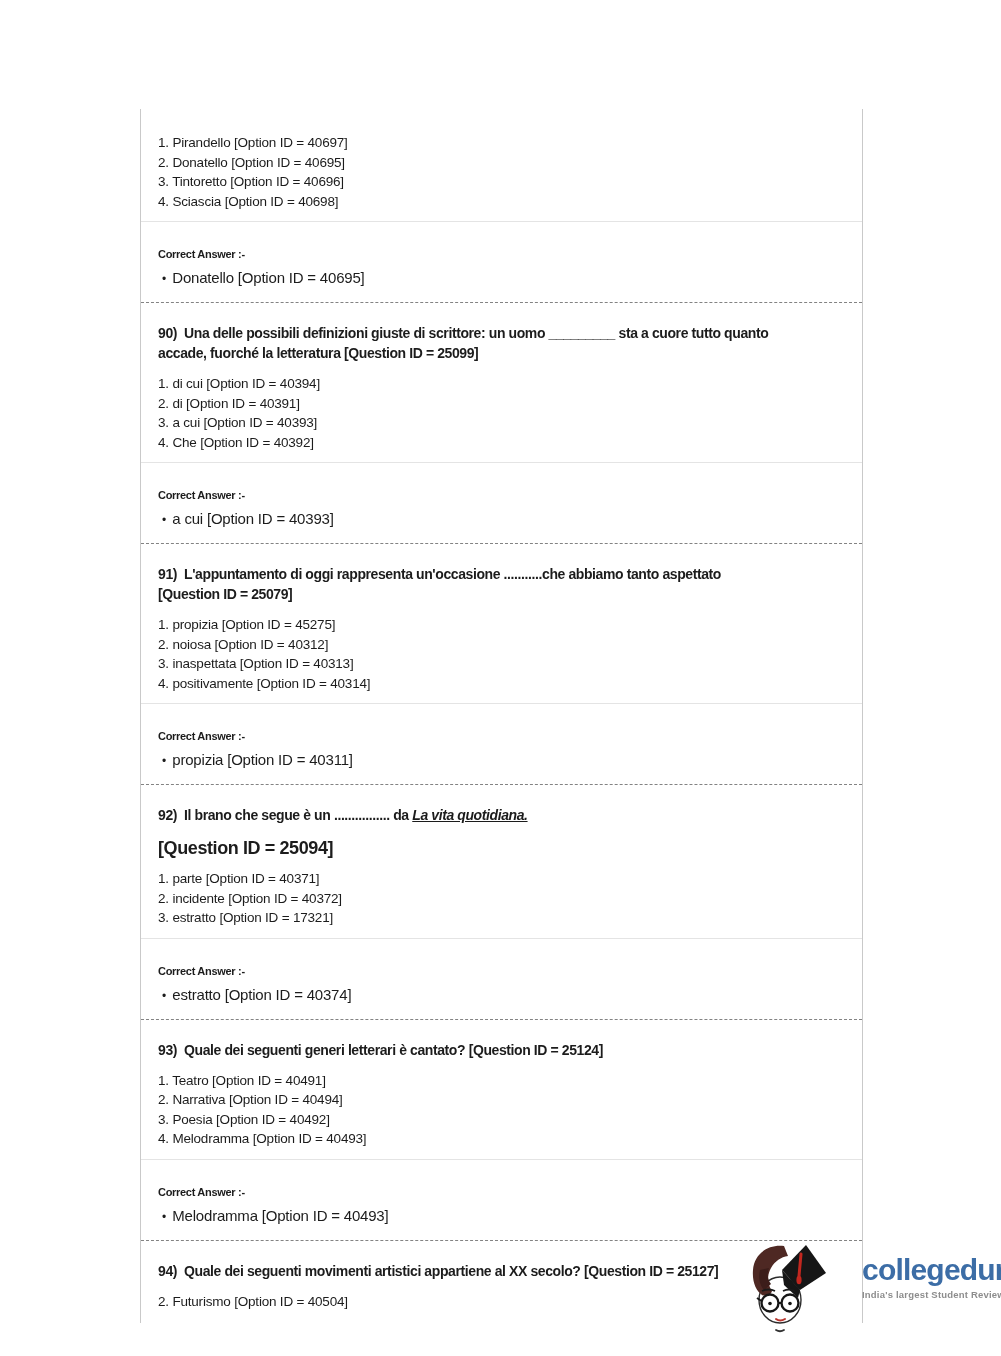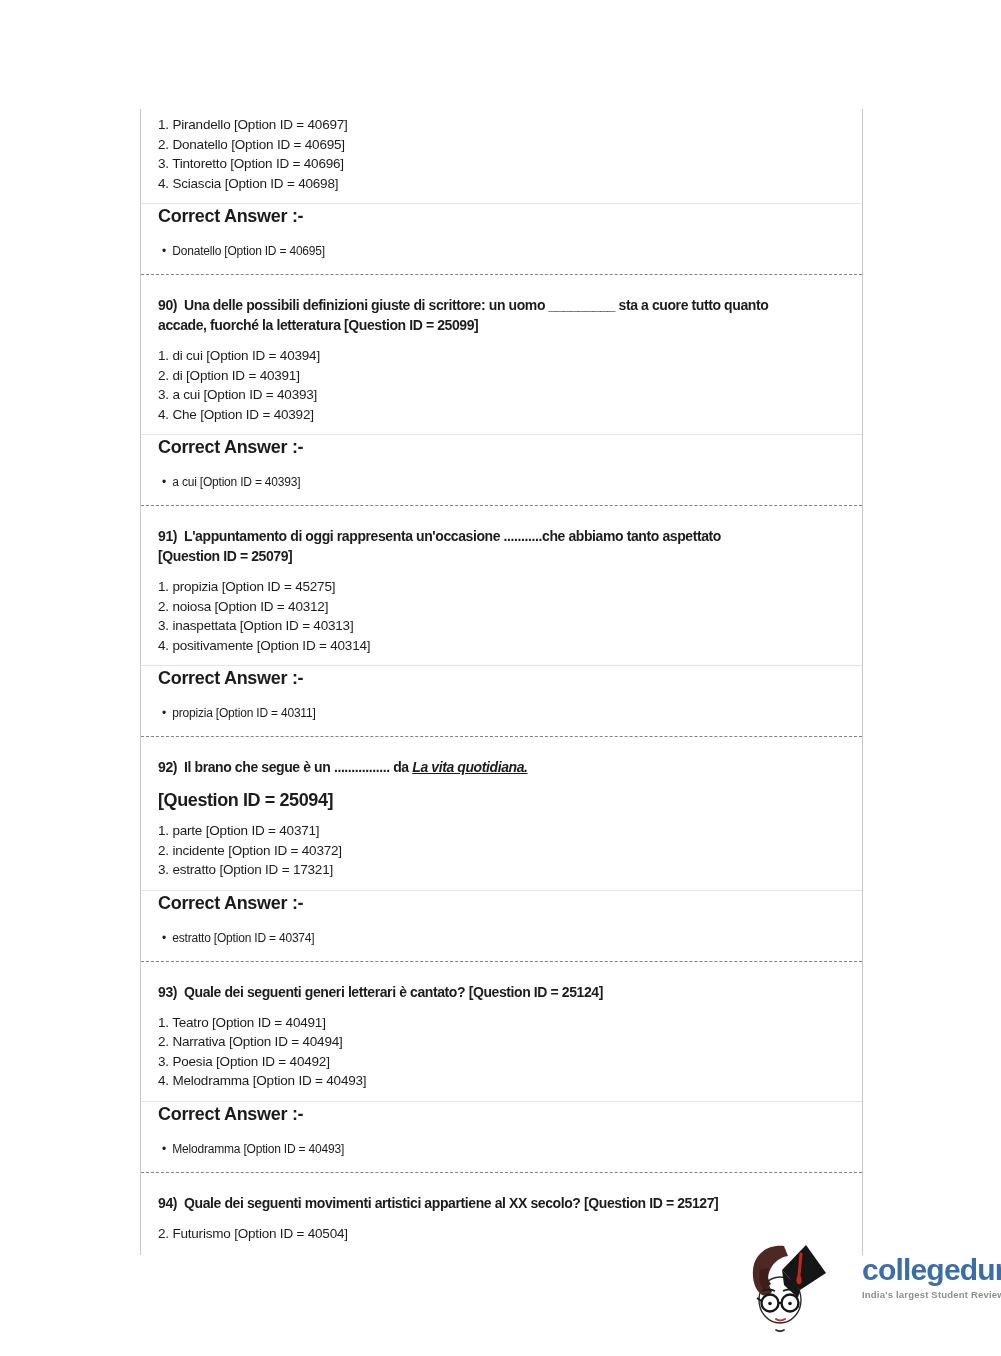--- a/index.html
+++ b/index.html
@@ -16,25 +16,25 @@
   .q-title {
     font-size:14px; font-weight:bold; letter-spacing:-0.4px;
     line-height:20px; white-space:pre-wrap; margin-top:20px;
   }
   .q-idline {
     font-size:18px; font-weight:bold; letter-spacing:-0.4px;
     line-height:20px; margin-top:13px;
   }
   .options { list-style:none; margin-top:11px; }
   .options li { font-size:13.5px; line-height:19.5px; letter-spacing:-0.2px; }
-  .first-partial .options { margin-top:6px; }
+  .first-partial .options { margin-top:24px; }
   .sep-solid { border-top:1px solid #e4e4e4; margin:10px -17px 0 -17px; }
   .sep-dashed { border-top:1px dashed #838383; margin:13px -17px 0 -17px; }
-  .ca-label { font-size:18px; font-weight:bold; letter-spacing:-0.3px; line-height:20px; margin-top:2px; }
-  .ca-answer { font-size:12px; line-height:20px; letter-spacing:-0.2px; margin-top:15px; padding-left:4px; }
+  .ca-label { font-size:11px; font-weight:bold; letter-spacing:-0.3px; line-height:20px; margin-top:22px; }
+  .ca-answer { font-size:15px; line-height:20px; letter-spacing:-0.2px; margin-top:4px; padding-left:4px; }
   .ca-answer::before { content:"\2022\00a0\00a0"; font-size:12px; }
   .q-title i { font-style:italic;text-decoration:underline; }
 
   
   .logo { position:absolute; left:746px; top:1240px; width:256px; height:96px; display:flex;gap:36px; }
   .mascot { width:84px; height:94px; flex:none; }
   .logo-text { margin-left:-4px; padding-top:14px; }
   .logo-brand {
     font-size:30px; font-weight:bold; letter-spacing:-0.8px;
     color:#3c6da6; line-height:32px; position:relative; display:inline-block;

